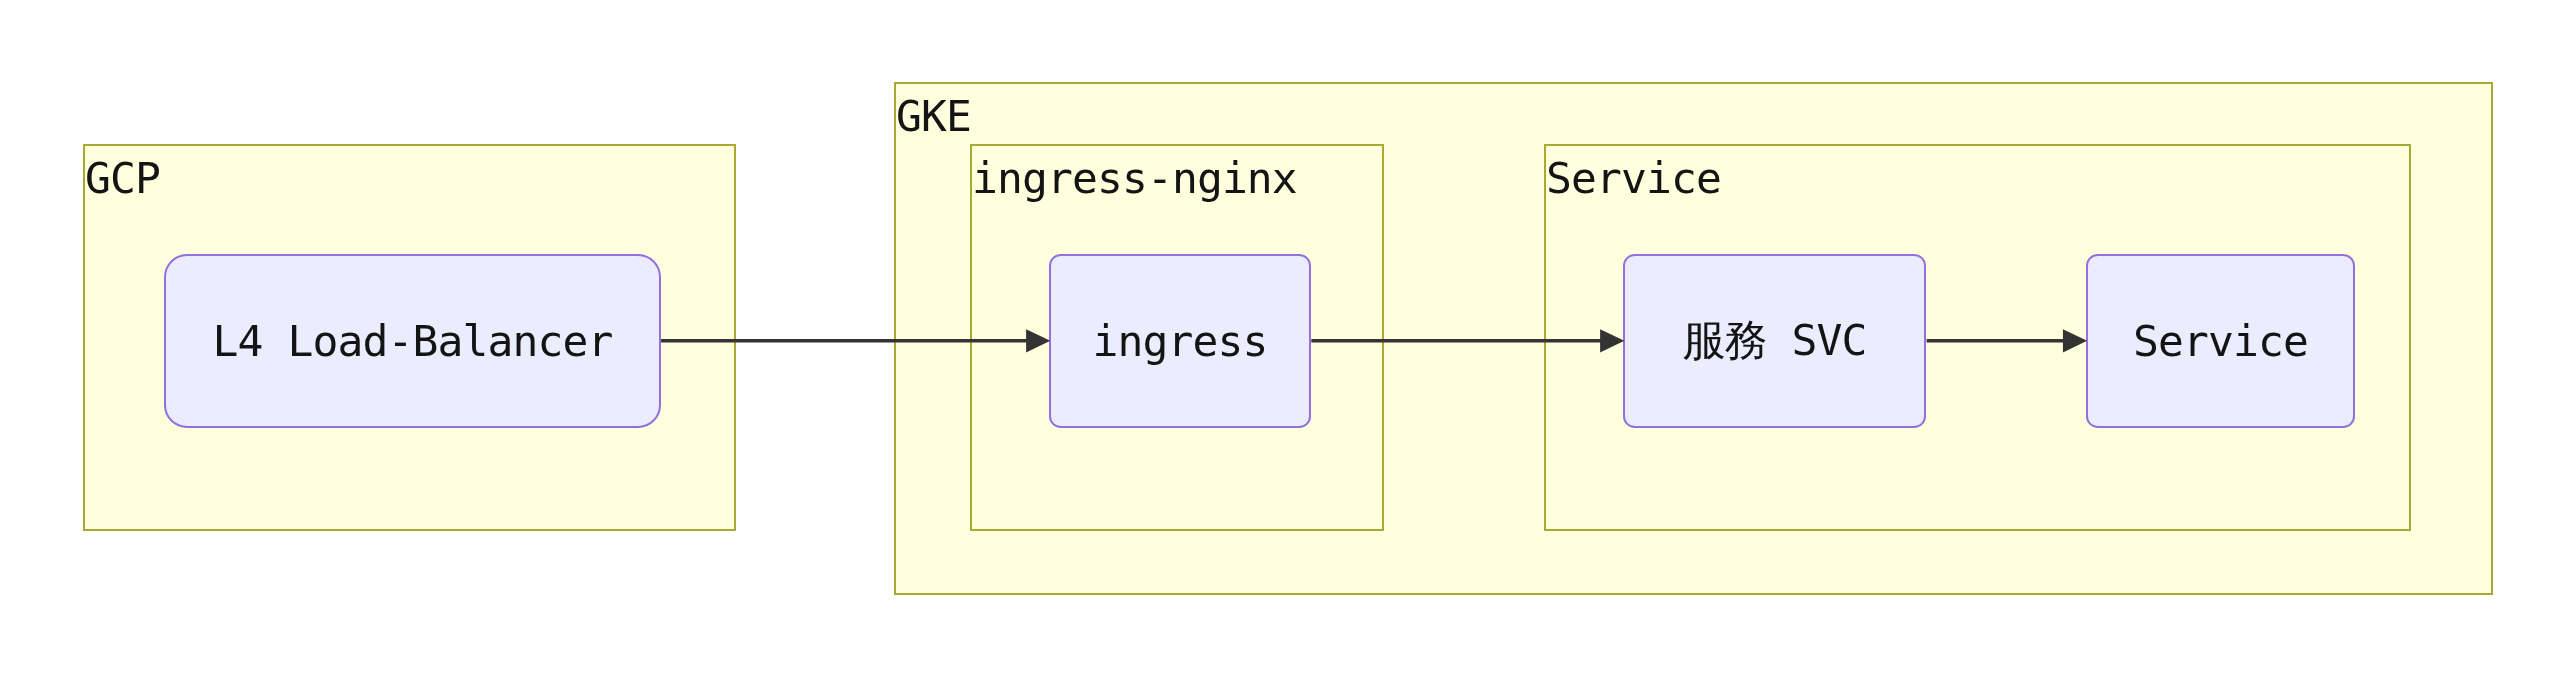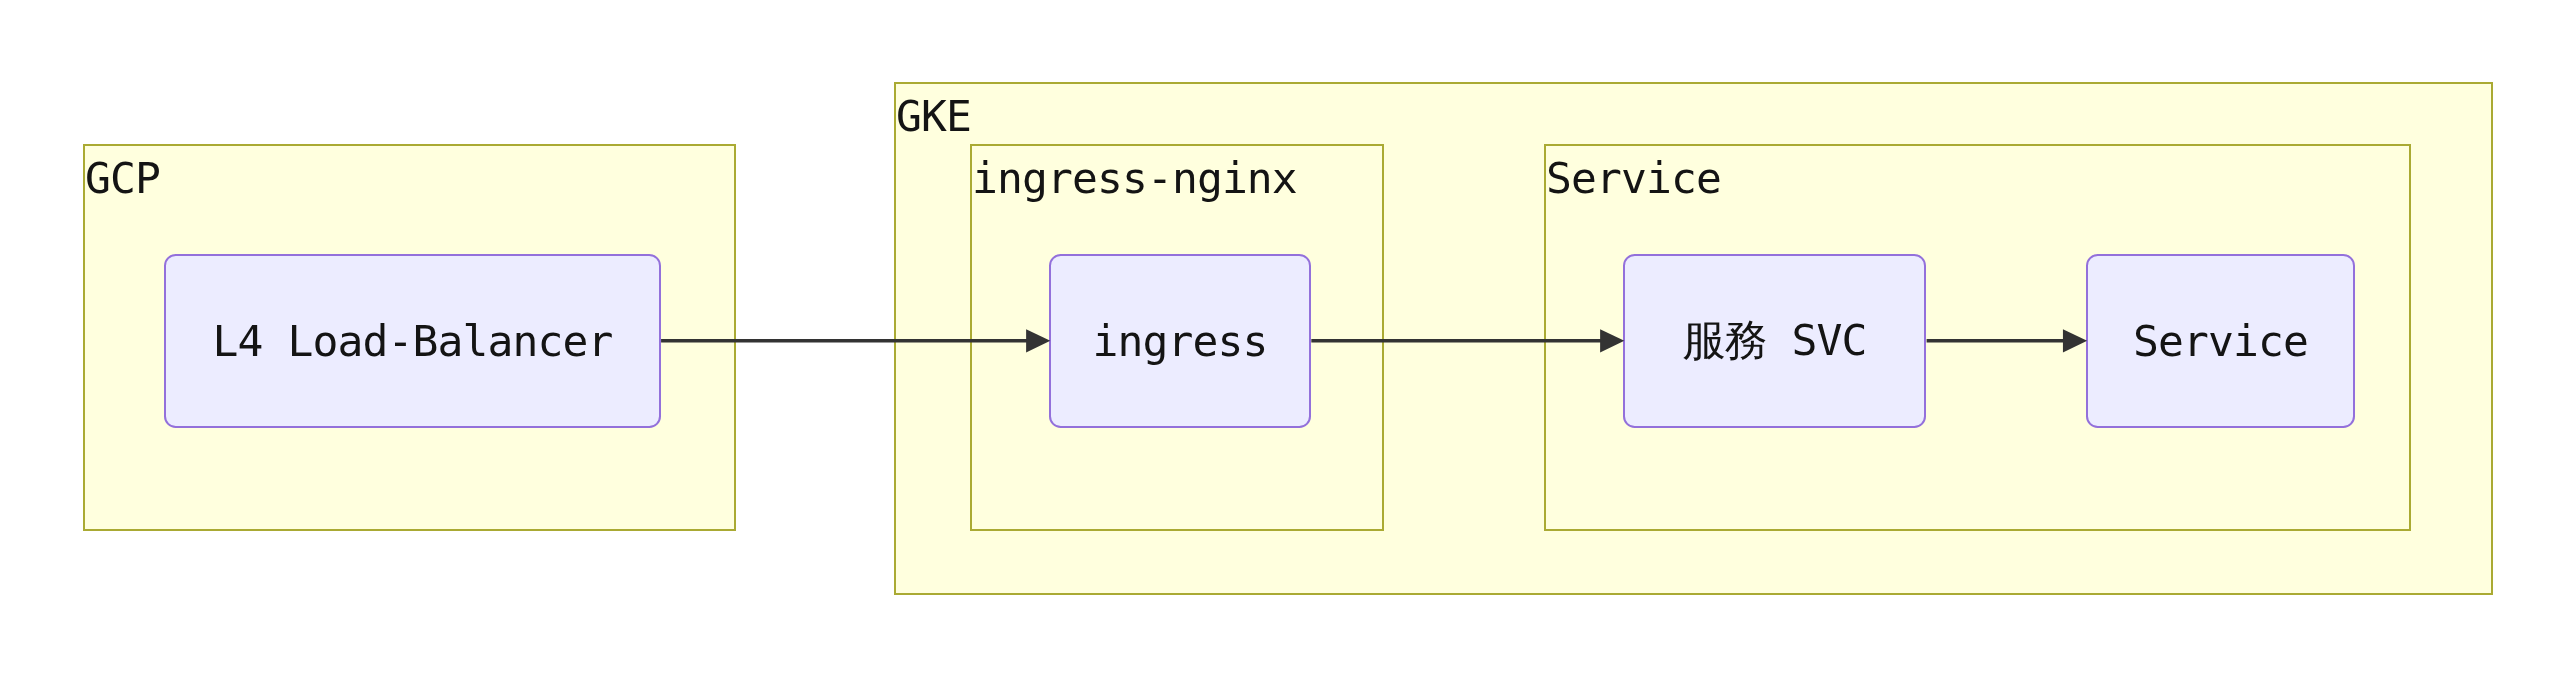--- a/index.html
+++ b/index.html
@@ -48,21 +48,21 @@
     font-weight:500;
     letter-spacing:-0.9px;
     white-space:nowrap;
   }
   
   #cluster-gcp          {left:83px;  top:144px; width:653px;  height:387px;}
   #cluster-gke          {left:894px; top:82px;  width:1599px; height:513px;}
   #cluster-ingress-nginx{left:970px;top:144px; width:414px;  height:387px;}
   #cluster-service      {left:1544px;top:144px; width:867px;  height:387px;}
   
-  #node-l4-load-balancer{left:164px; top:254px; width:497px; height:174px;}
+  #node-l4-load-balancer{left:164px; top:254px; width:497px; height:174px;border-radius:23px;}
   #node-ingress         {left:1049px;top:254px; width:262px; height:174px;}
   #node-svc             {left:1623px;top:254px; width:303px; height:174px;}
   #node-service         {left:2086px;top:254px; width:269px; height:174px;}
   
   .edges-layer{
     position:absolute;left:0;top:0;width:2576px;height:696px;
     pointer-events:none;
   }
   .edge-line{stroke:var(--edge);stroke-width:4px;}
   .edge-head{fill:var(--edge);stroke:none;}

